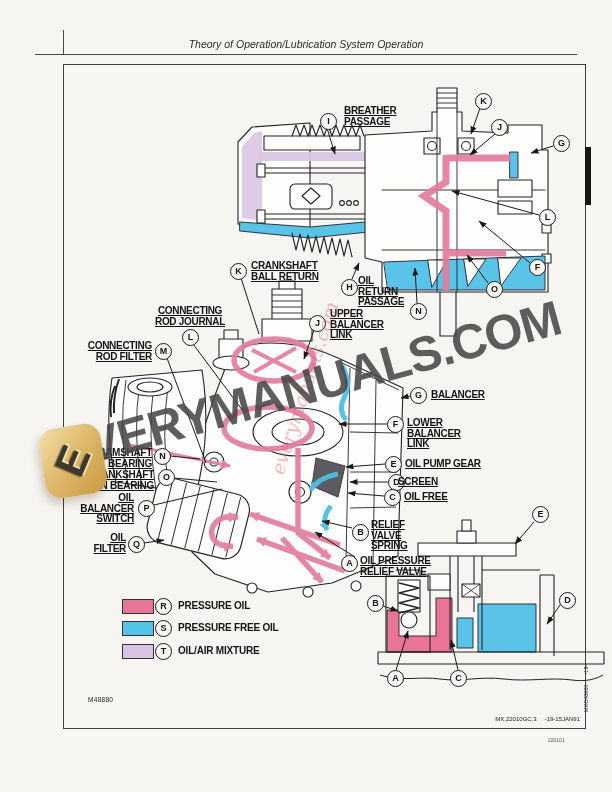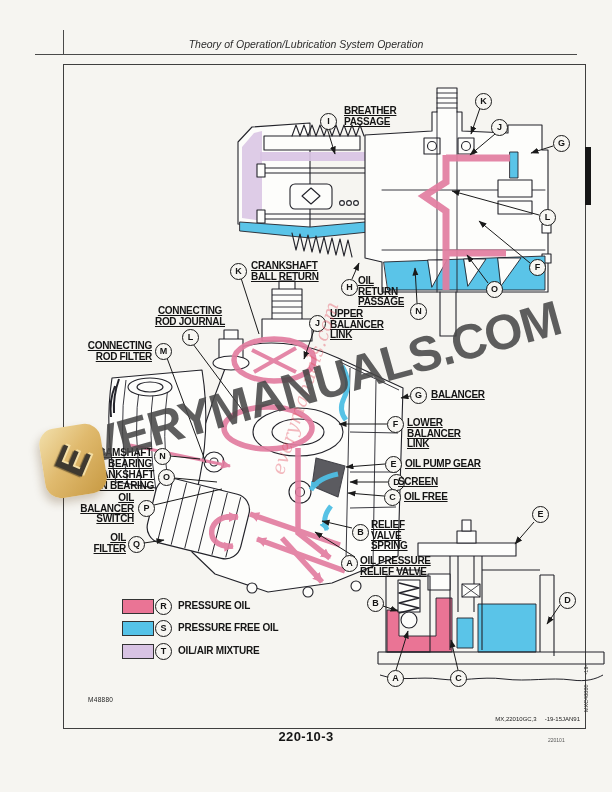--- a/index.html
+++ b/index.html
@@ -401,19 +401,18 @@
   <div class="wm-script">everymanuals.com</div>
   <div class="wm-big">EVERYMANUALS.COM</div>
   <div class="wm-logo">
       <span>E</span>
     </div>
 
   <div class="fig-id">M48880</div>
   <div class="doccode">
     <span>MX,22010GC,3</span><span>-19-15JAN91</span>
   </div>
-  <div class="pagenum">220-10-3</div>
   <div class="printcode">220101</div>
   <div class="spine">
     <span>MXC48880</span><span>-19-</span>
   </div>
 
 </div>
 
 </body></html>

